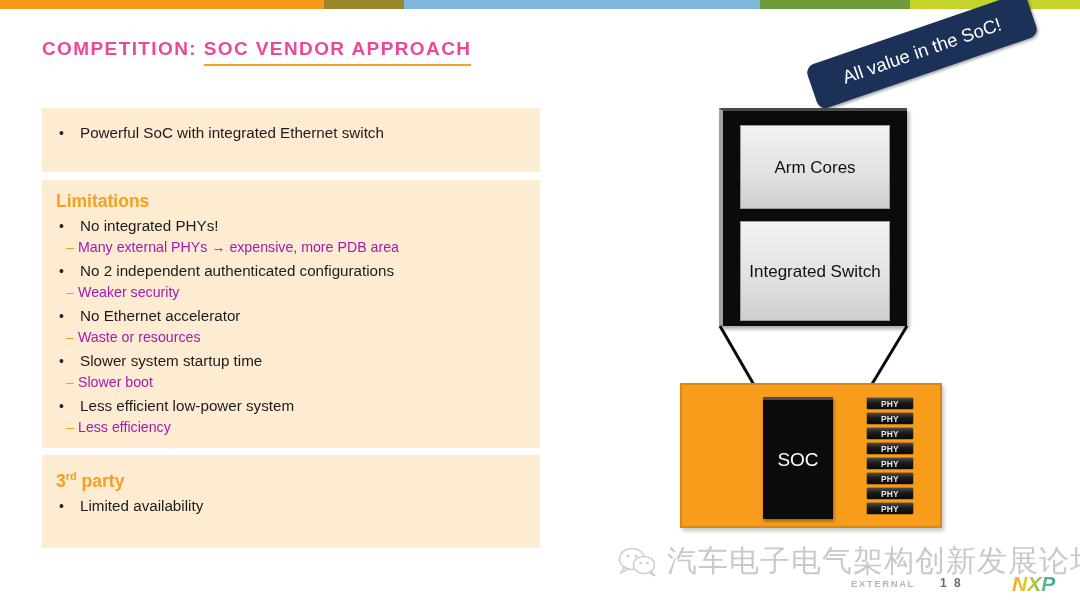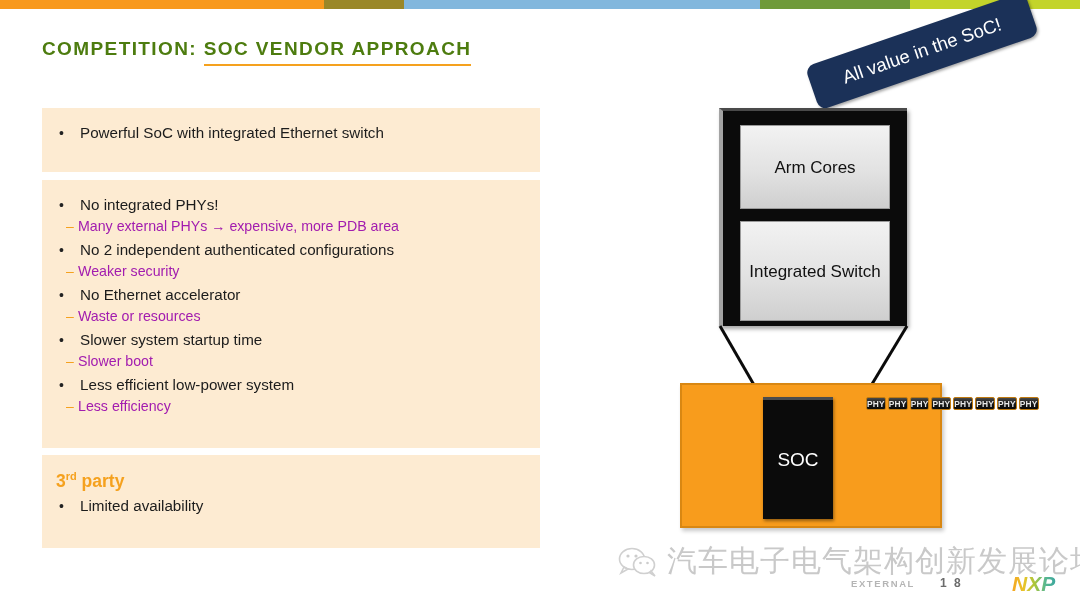--- a/index.html
+++ b/index.html
@@ -26,21 +26,21 @@
   .topbar .seg { height: 100%; }
 
   
   .title {
     position: absolute;
     left: 42px;
     top: 38px;
     font-size: 19px;
     font-weight: bold;
     letter-spacing: 1.4px;
-    color: #4d7c0f;
+    color: #ec4899;
     white-space: nowrap;
   }
   .title .underlined {
     border-bottom: 2.5px solid #f5a11e;
     padding-bottom: 5px;
   }
 
   
   .panel {
     position: absolute;
@@ -185,21 +185,21 @@
   .soc-chip .label {
     color: #ffffff;
     font-size: 19px;
   }
   .phy-stack {
     position: absolute;
     left: 866px;
     top: 397px;
     width: 48px;
     display: flex;
-    flex-direction: row;
+    flex-direction: column;
     gap: 2px;
   }
   .phy-stack .phy {
     height: 13px;
     background: linear-gradient(180deg,#4a4a4a 0%,#1a1a1a 45%,#0a0a0a 100%);
     border: 1px solid #c07a10;
     border-radius: 2px;
     box-sizing: border-box;
     display: flex;
     align-items: center;
@@ -266,20 +266,21 @@
   <span>COMPETITION: </span><span class="underlined">SOC VENDOR APPROACH</span>
 </div>
 
 <div class="panel" id="panel-offer">
     <div class="bullet-row">
       <span class="mark">•</span>
       <span class="txt">Powerful SoC with integrated Ethernet switch</span>
     </div>
   </div>
 <div class="panel" id="panel-limitations">
+    <div class="panel-head">Limitations</div>
     <div class="bullet-row">
       <span class="mark">•</span>
       <span class="txt">No integrated PHYs!</span>
     </div>
     <div class="sub-row">
       <span class="mark">–</span>
       <span class="txt">Many external PHYs → expensive, more PDB area</span>
     </div>
     <div class="bullet-row">
       <span class="mark">•</span>

